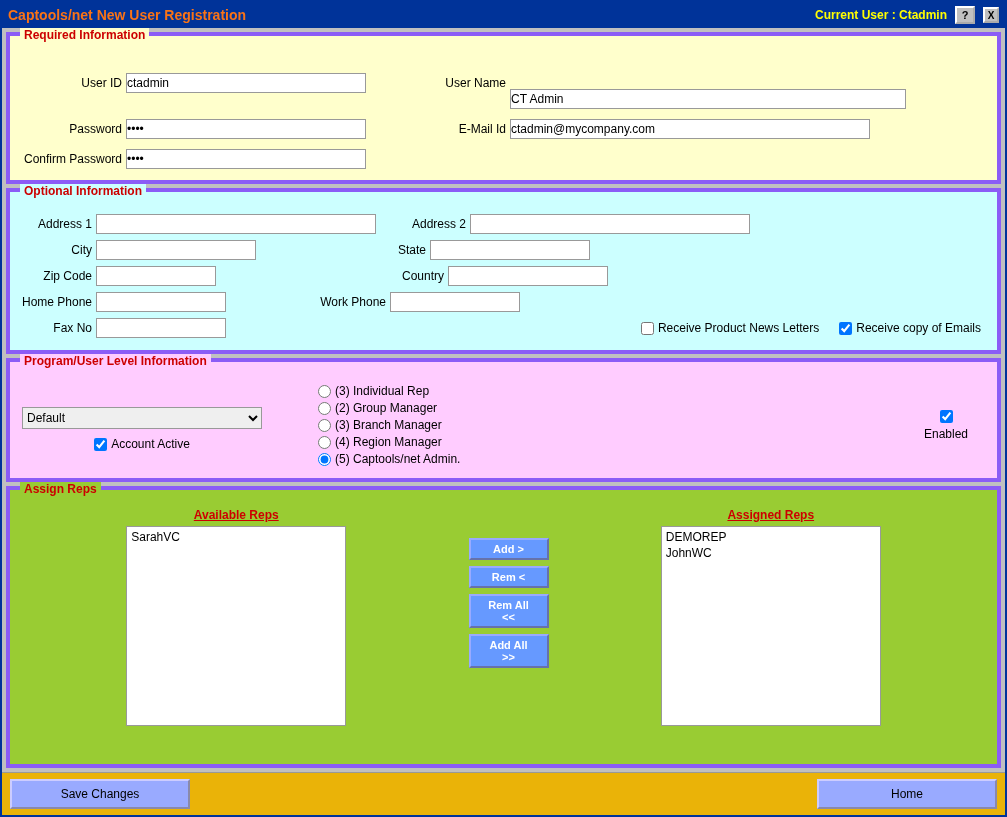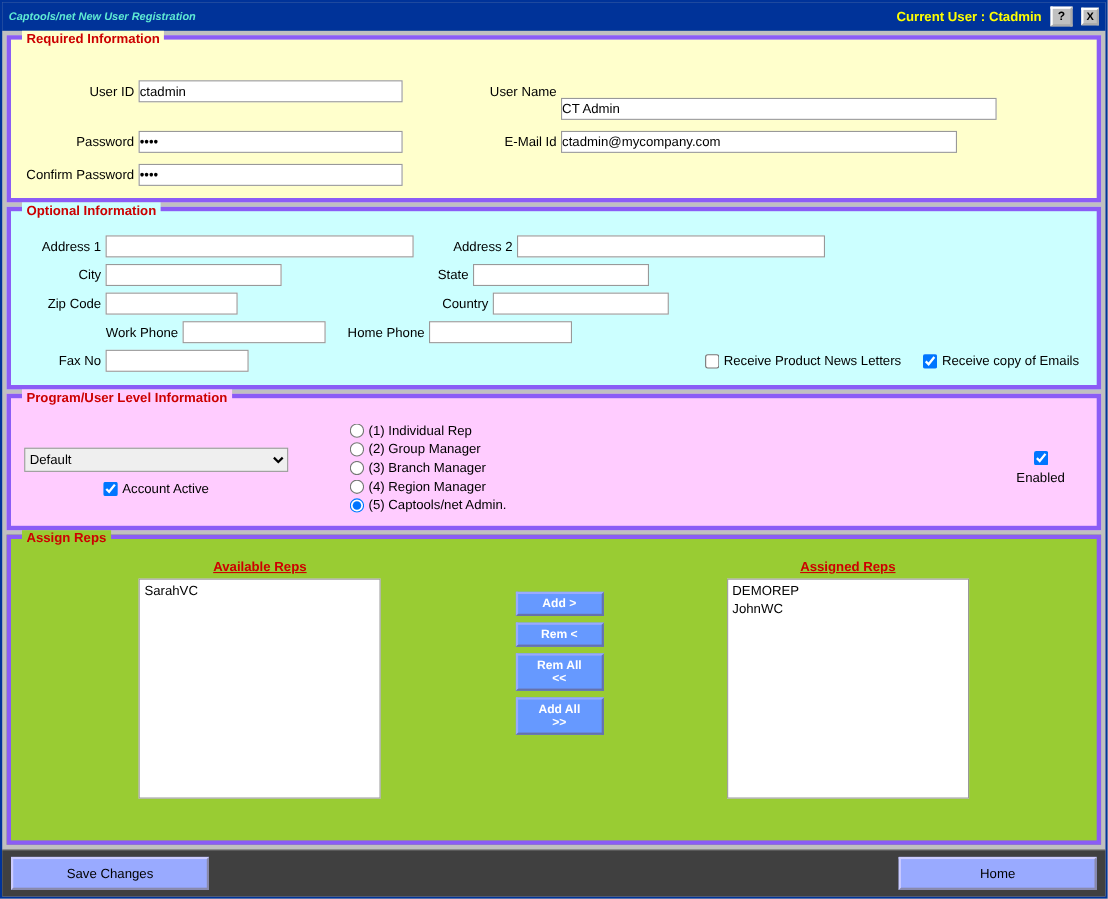--- a/index.html
+++ b/index.html
@@ -2,21 +2,21 @@
 <html><head>
   <meta charset="utf-8">
   <style>
     * { box-sizing: border-box; margin: 0; padding: 0; font-family: Arial, sans-serif; font-size: 12px; }
     body { background: #c0c0c0; width: 1007px; min-height: 817px; }
     
     .app-window { border: 2px solid #003399; background: #c0c0c0; width: 1007px; min-height: 817px; display: flex; flex-direction: column; }
     
     
     .title-bar { background: #003399; color: #ffff00; display: flex; justify-content: space-between; align-items: center; padding: 4px 6px; font-weight: bold; font-size: 13px; }
-    .title-bar-left { color: #5eead4; font-weight: bold; font-size: 10px; font-style: italic; }
+    .title-bar-left { color: #f97316; font-weight: bold; font-size: 14px; }
     .title-bar-right { display: flex; align-items: center; gap: 8px; color: #ffff00; font-weight: bold; font-size: 13px; }
     .help-btn { background: #c0c0c0; color: #000; border: 2px outset #fff; width: 20px; height: 18px; display: flex; align-items: center; justify-content: center; font-weight: bold; cursor: pointer; font-size: 11px; }
     .close-btn { background: #c0c0c0; color: #000; border: 2px outset #fff; width: 16px; height: 16px; display: flex; align-items: center; justify-content: center; font-weight: bold; cursor: pointer; font-size: 10px; }
 
     
     .main-content { padding: 4px; flex: 1; display: flex; flex-direction: column; gap: 4px; }
 
     
     .section { border: 4px solid #8b5cf6; position: relative; padding: 4px; }
     .section-title { position: absolute; top: -8px; left: 10px; background: inherit; padding: 0 4px; color: #cc0000; font-weight: bold; font-size: 12px; }
@@ -54,21 +54,21 @@
     .assign-section { background: #99cc33; padding-top: 14px; flex: 1; }
     .assign-inner { display: flex; padding: 4px 8px; gap: 8px; align-items: flex-start; }
     .reps-col { flex: 1; display: flex; flex-direction: column; align-items: center; gap: 4px; }
     .reps-label { color: #cc0000; font-weight: bold; text-decoration: underline; font-size: 12px; }
     .reps-listbox { border: 1px solid #999; background: #fff; width: 220px; height: 200px; overflow-y: auto; padding: 2px; }
     .reps-listbox-item { padding: 1px 2px; cursor: pointer; }
     .assign-buttons { display: flex; flex-direction: column; align-items: flex-end; justify-content: center; gap: 6px; padding-top: 30px; flex: 0 0 90px; }
     .assign-btn { background: #6699ff; color: #fff; border: 2px outset #99aaff; padding: 3px 12px; cursor: pointer; font-size: 11px; width: 80px; text-align: center; font-weight: bold; }
 
     
-    .bottom-bar { background: #404040; display: flex; justify-content: space-between; padding: 6px 8px; border-top: 1px solid #999; }
+    .bottom-bar { background: #eab308; display: flex; justify-content: space-between; padding: 6px 8px; border-top: 1px solid #999; }
     .action-btn { background: #99aaff; color: #000; border: 2px outset #ccccff; padding: 6px 40px; cursor: pointer; font-size: 12px; font-weight: normal; min-width: 180px; text-align: center; }
   </style>
 </head>
 <body>
 
 <div class="app-window">
 
   <div class="title-bar">
     <span class="title-bar-left">Captools/net New User Registration</span>
     <div class="title-bar-right">
@@ -143,27 +143,27 @@
             <span class="opt-label" style="min-width:70px;">Zip Code</span>
             <input class="opt-input opt-input-zip" type="text" value="" style="">
           </div>
           <div class="opt-field" style="margin-left:148px;">
             <span class="opt-label" style="min-width:60px;">Country</span>
             <input class="opt-input opt-input-country" type="text" value="" style="">
           </div>
         </div>
 
         <div style="display:flex; gap:20px; margin:2px 0;">
+          <div class="opt-field">
+            <span class="opt-label" style="min-width:70px;">Home Phone</span>
+            <input class="opt-input opt-input-phone" type="text" value="" style="">
+          </div>
           <div class="opt-field" style="margin-left:60px;">
             <span class="opt-label" style="min-width:80px;">Work Phone</span>
             <input class="opt-input opt-input-work" type="text" value="" style="">
-          </div>
-          <div class="opt-field">
-            <span class="opt-label" style="min-width:70px;">Home Phone</span>
-            <input class="opt-input opt-input-phone" type="text" value="" style="">
           </div>
         </div>
 
         <div style="display:flex; align-items:center; gap:20px; margin:2px 0;">
           <div class="opt-field">
             <span class="opt-label" style="min-width:70px;">Fax No</span>
             <input class="opt-input opt-input-fax" type="text" value="" style="">
           </div>
           <div style="flex:1; display:flex; align-items:center; justify-content:flex-end; gap:20px; padding-right:4px;">
             <div class="checkbox-item">
@@ -195,21 +195,21 @@
             <div style="display:flex; align-items:center; gap:4px;">
               <input type="checkbox" checked="" style="">
               <span>Account Active</span>
             </div>
           </div>
         </div>
 
         <div style="flex:1; display:flex; flex-direction:column; gap:3px; padding-left:40px;">
           <div class="radio-item">
             <input type="radio" name="program-level" style="">
-            <span>(1) Individual Rep</span>
+            <span>(3) Individual Rep</span>
           </div>
           <div class="radio-item">
             <input type="radio" name="program-level" style="">
             <span>(2) Group Manager</span>
           </div>
           <div class="radio-item">
             <input type="radio" name="program-level" style="">
             <span>(3) Branch Manager</span>
           </div>
           <div class="radio-item">

